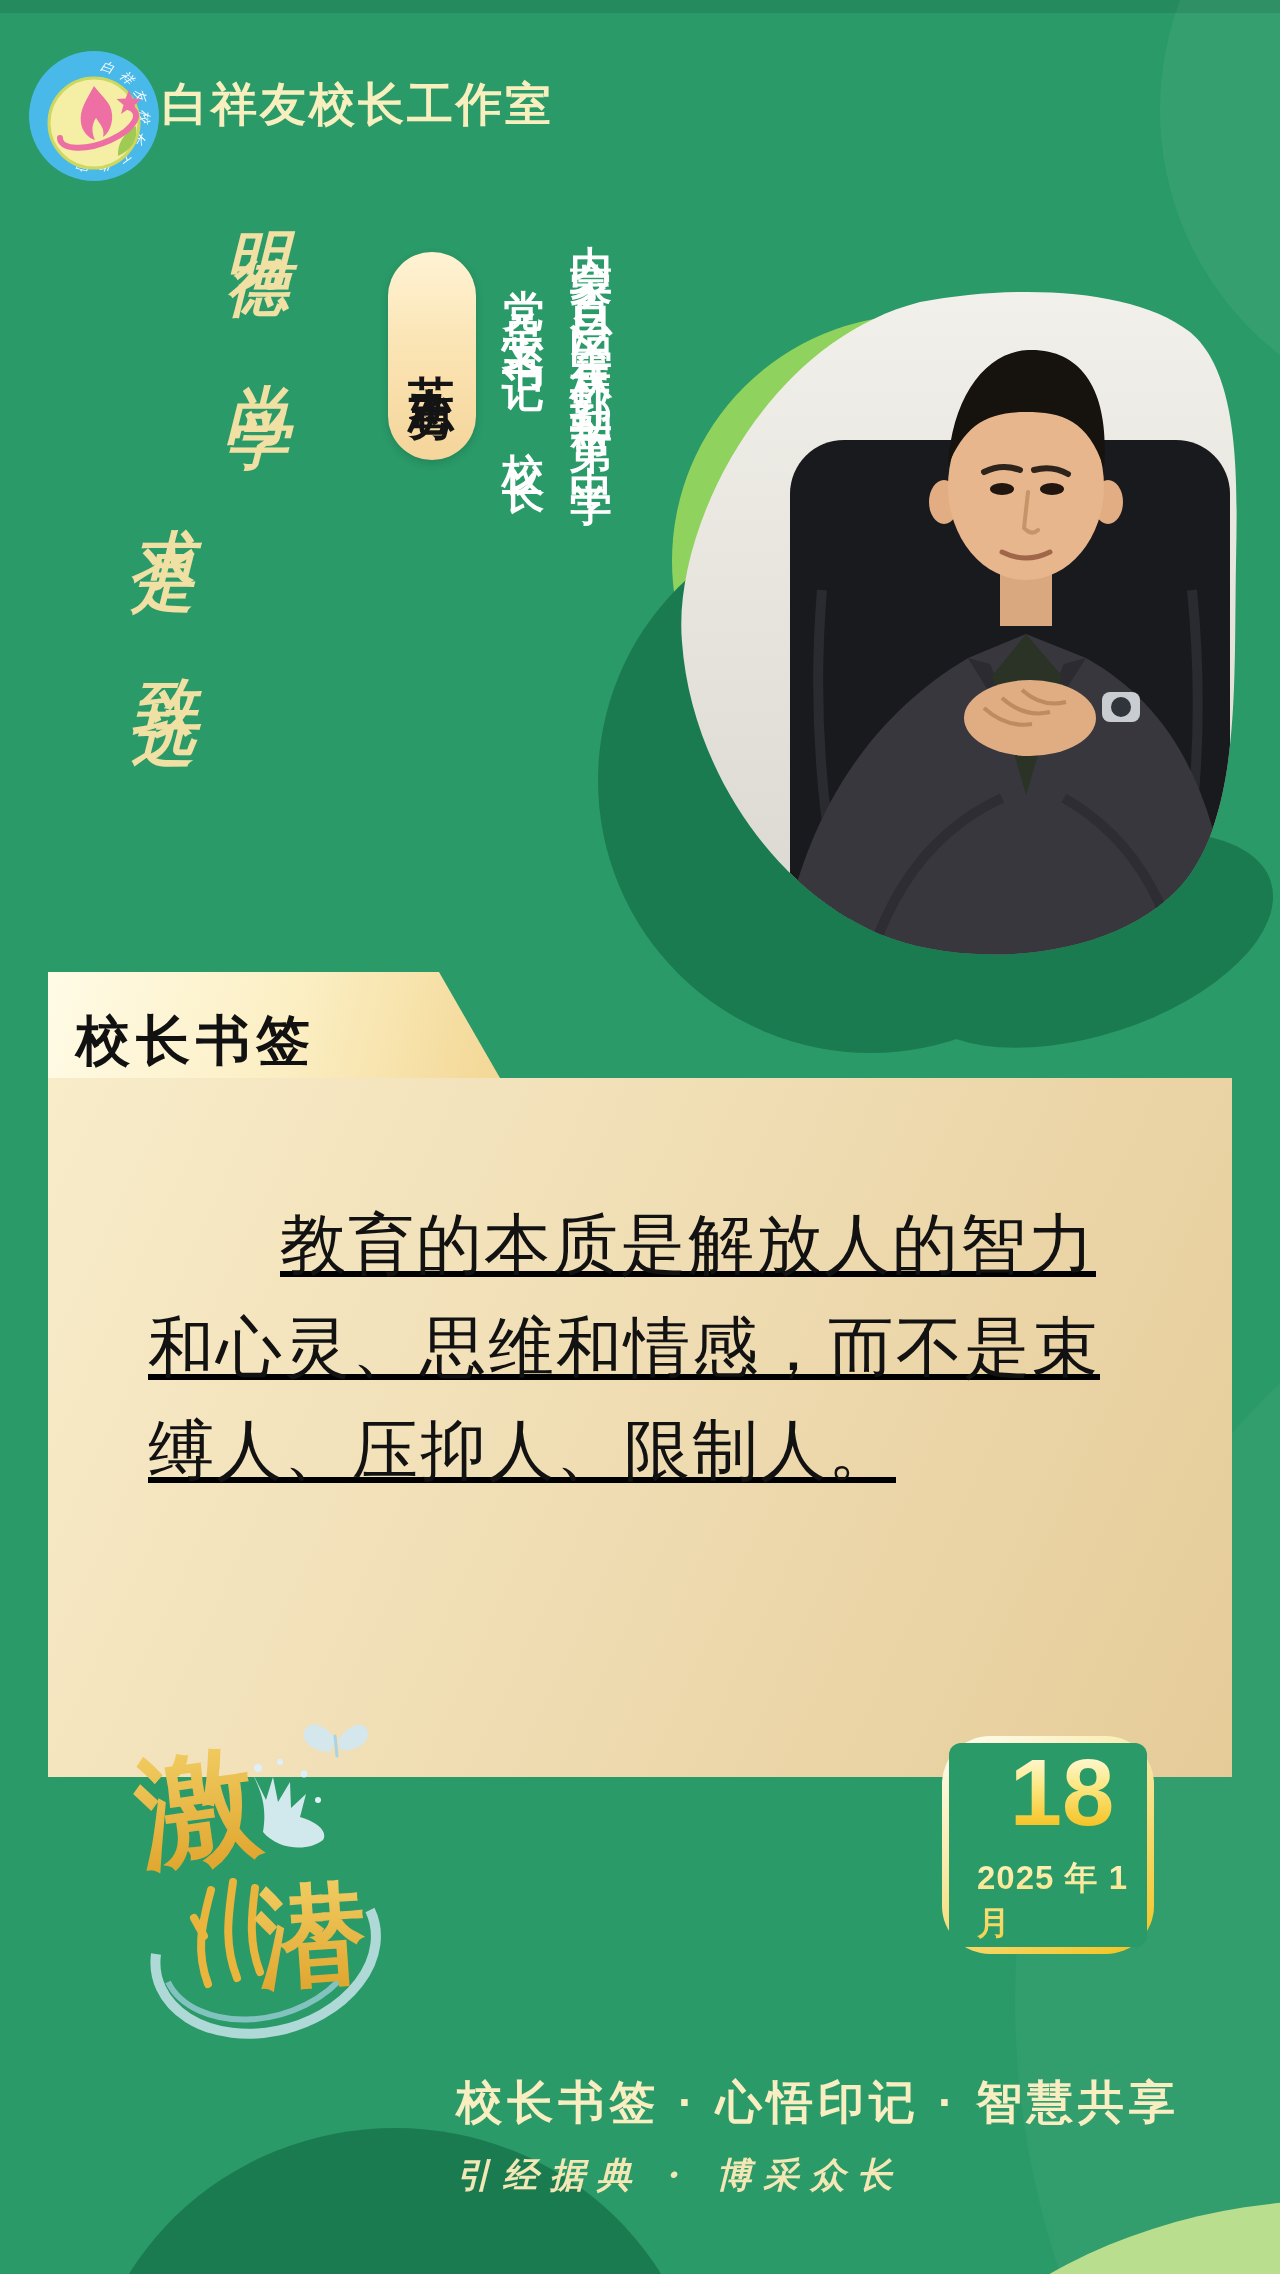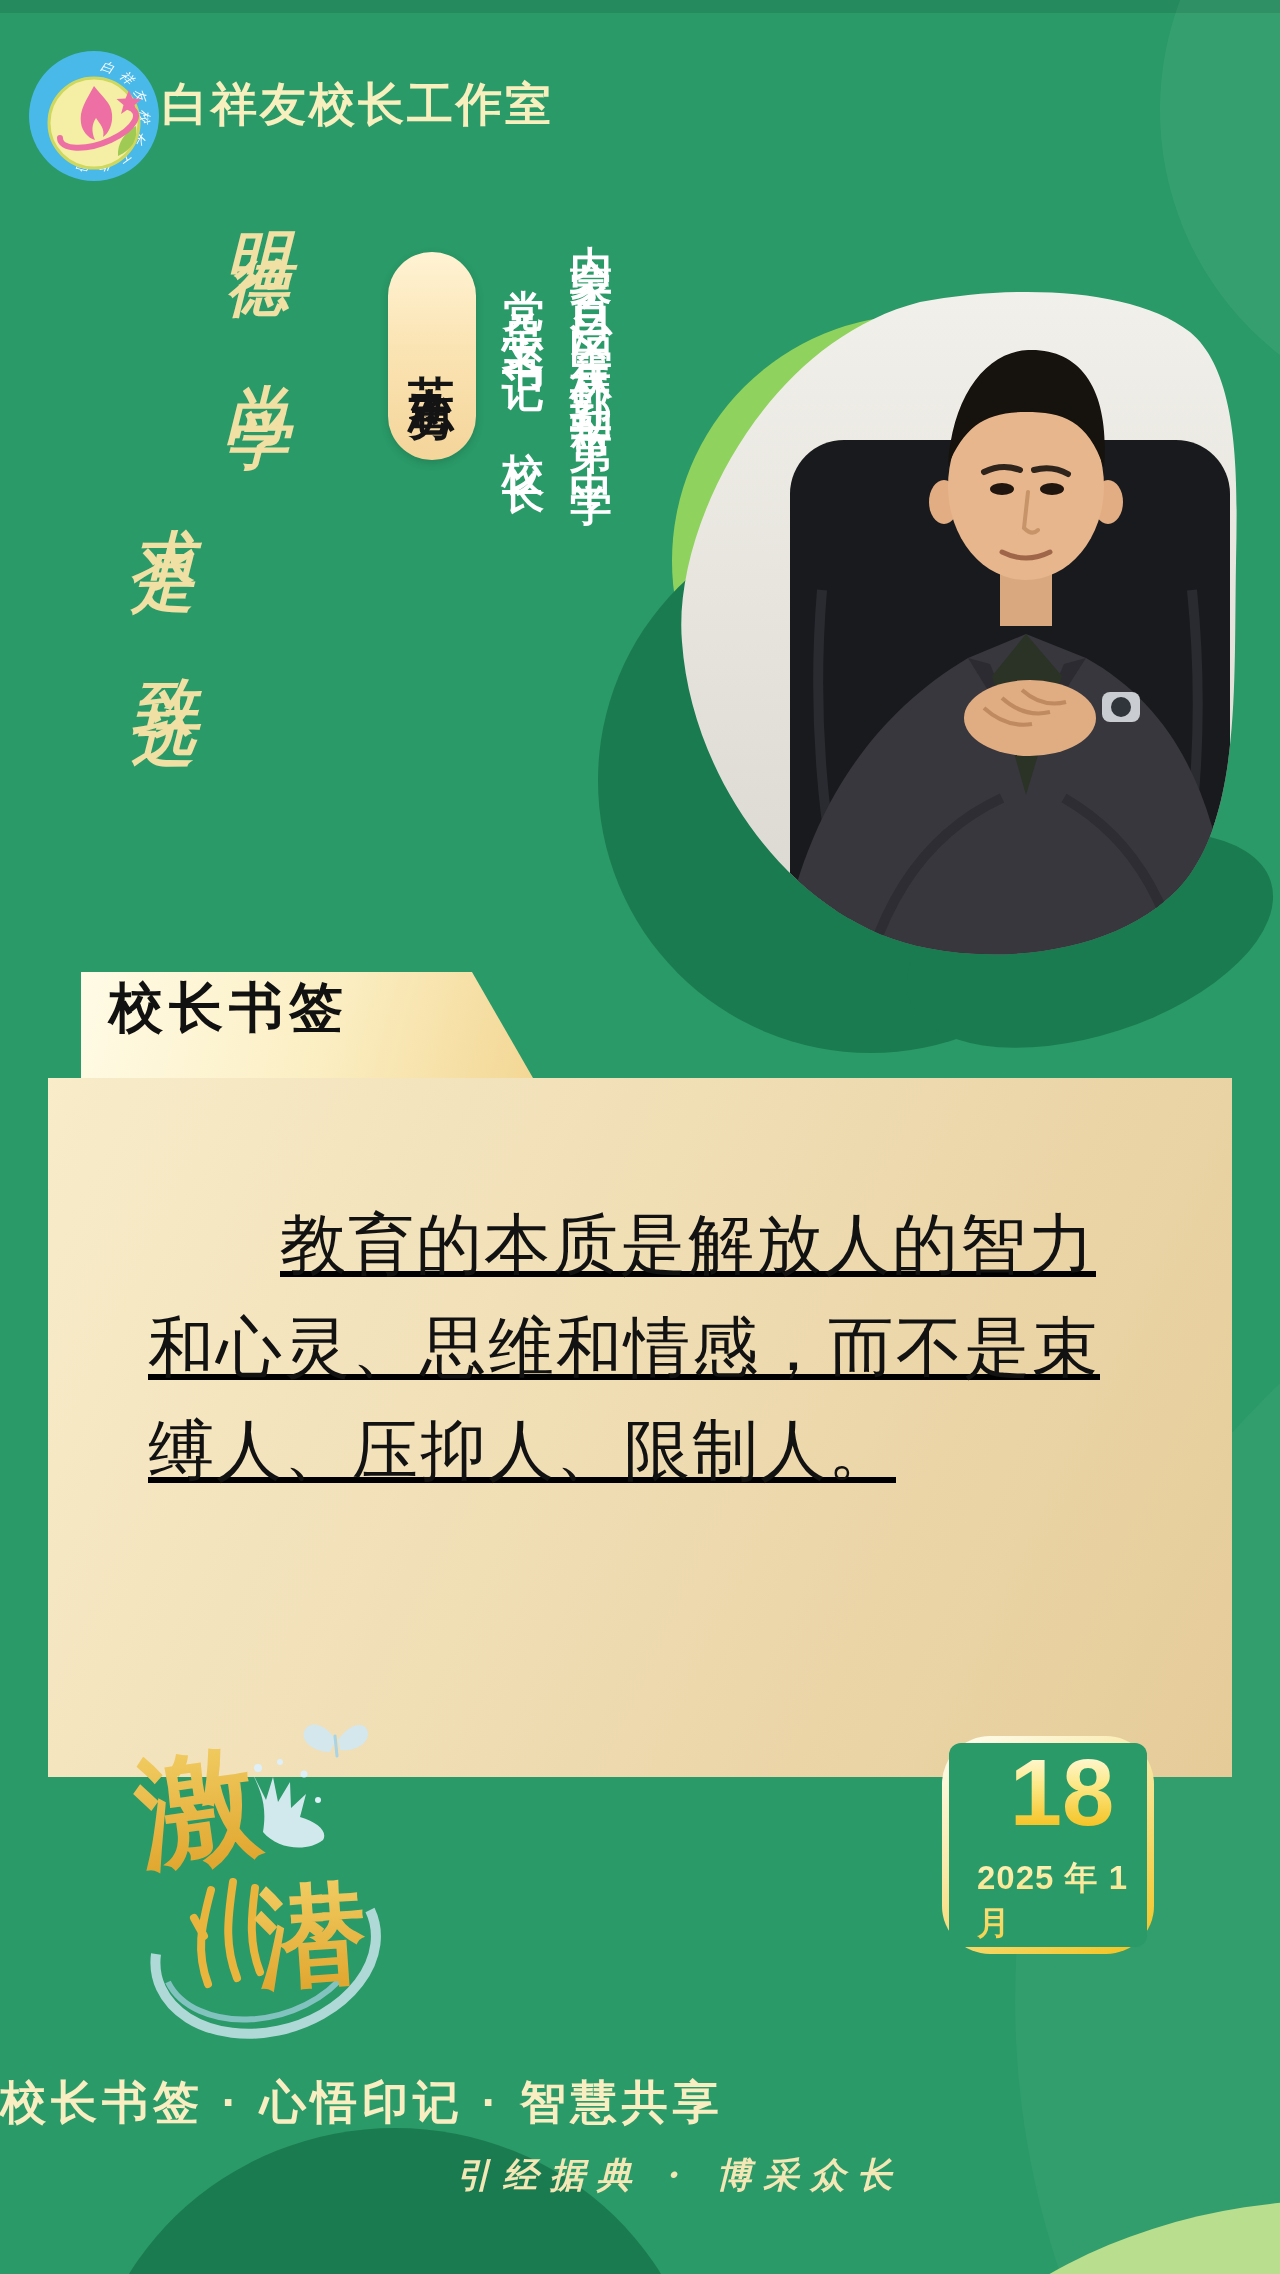--- a/index.html
+++ b/index.html
@@ -42,21 +42,21 @@
   .crescent{left:672px;top:315px;width:492px;height:492px;background:#8fd35e;}
   .dark-blob{left:598px;top:508px;width:545px;height:545px;background:#1b7b50;}
   .dark-swoosh{left:900px;top:845px;width:380px;height:190px;border-radius:50%;
     background:#1b7b50;transform:rotate(-18deg);}
   .portrait-svg{left:672px;top:290px;}
   
   .section-banner{
     left:48px;top:972px;width:452px;height:106px;
     background:linear-gradient(105deg,#fffbe6 0%,#fbeec2 55%,#f3d795 100%);
     clip-path:polygon(0 0,86.5% 0,100% 100%,0 100%);
-    display:flex;align-items:flex-start;margin-left:33px;
+    display:flex;align-items:flex-end;
   }
   .section-banner span{
     padding-left:28px;font-size:54px;font-weight:bold;color:#111;letter-spacing:6px;
   }
   .quote-box{
     left:48px;top:1078px;width:1184px;height:699px;box-sizing:border-box;
     background:linear-gradient(115deg,#f8ecc9 0%,#efdcb2 50%,#e5cb98 100%);
     padding:116px 100px 0 100px;
     text-decoration:underline;
   }
@@ -84,21 +84,21 @@
   }
   .date-month{
     margin-top:16px;font-size:33px;font-weight:bold;letter-spacing:1px;
     background:linear-gradient(180deg,#fdf4c0 0%,#f5cf45 100%);
     -webkit-background-clip:text;background-clip:text;color:transparent;
   }
   
   .dome-dark{left:85px;top:2128px;width:620px;height:600px;border-radius:50%;background:#1b7b50;}
   .dome-light{left:850px;top:2200px;width:980px;height:760px;border-radius:50%;background:#b9de8d;}
   .footer-slogan{
-    left:0;top:2072px;width:1180px;text-align:left;
+    left:0;top:2072px;width:1180px;text-align:right;
     color:#f8eec2;font-size:46px;font-weight:bold;letter-spacing:5px;
   }
   .footer-tagline{
     left:0;top:2152px;width:1280px;text-align:center;
     color:#f3e7b6;font-size:35px;letter-spacing:12px;font-weight:bold;
     font-family:"DejaVu Serif","Liberation Serif",serif;font-style:italic;margin-left:40px;
   }
 </style>
 </head>
 <body>

